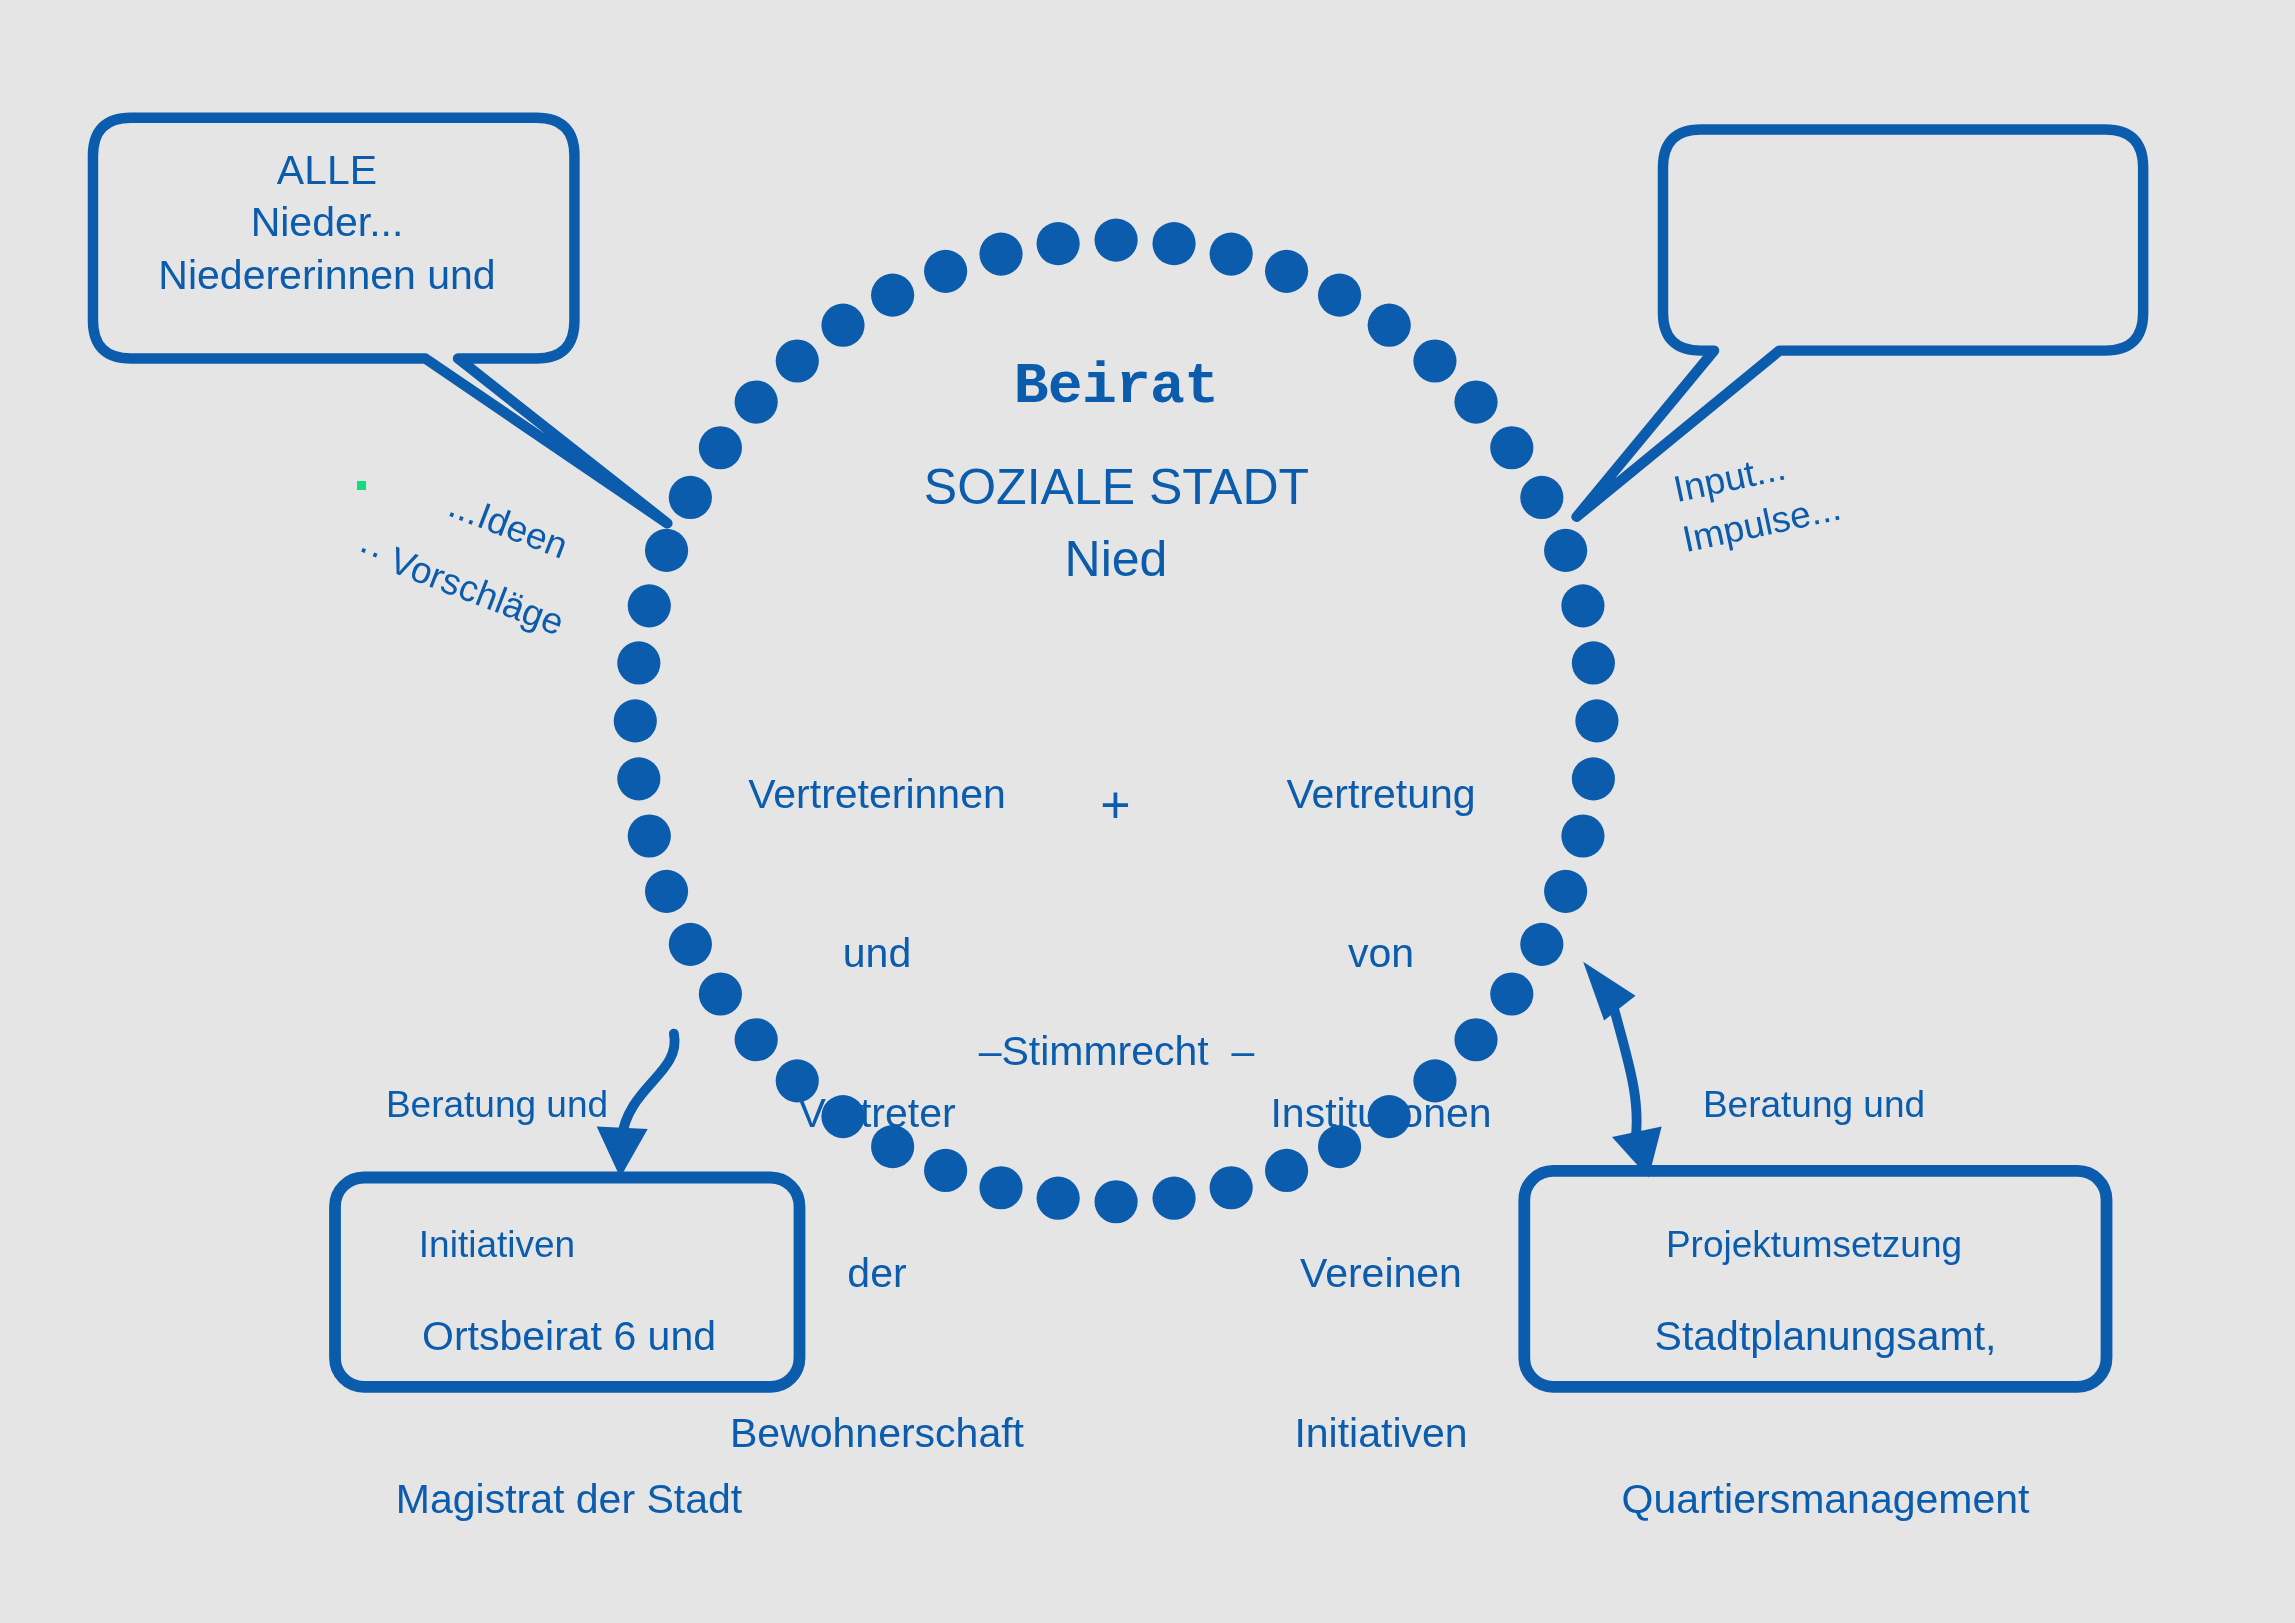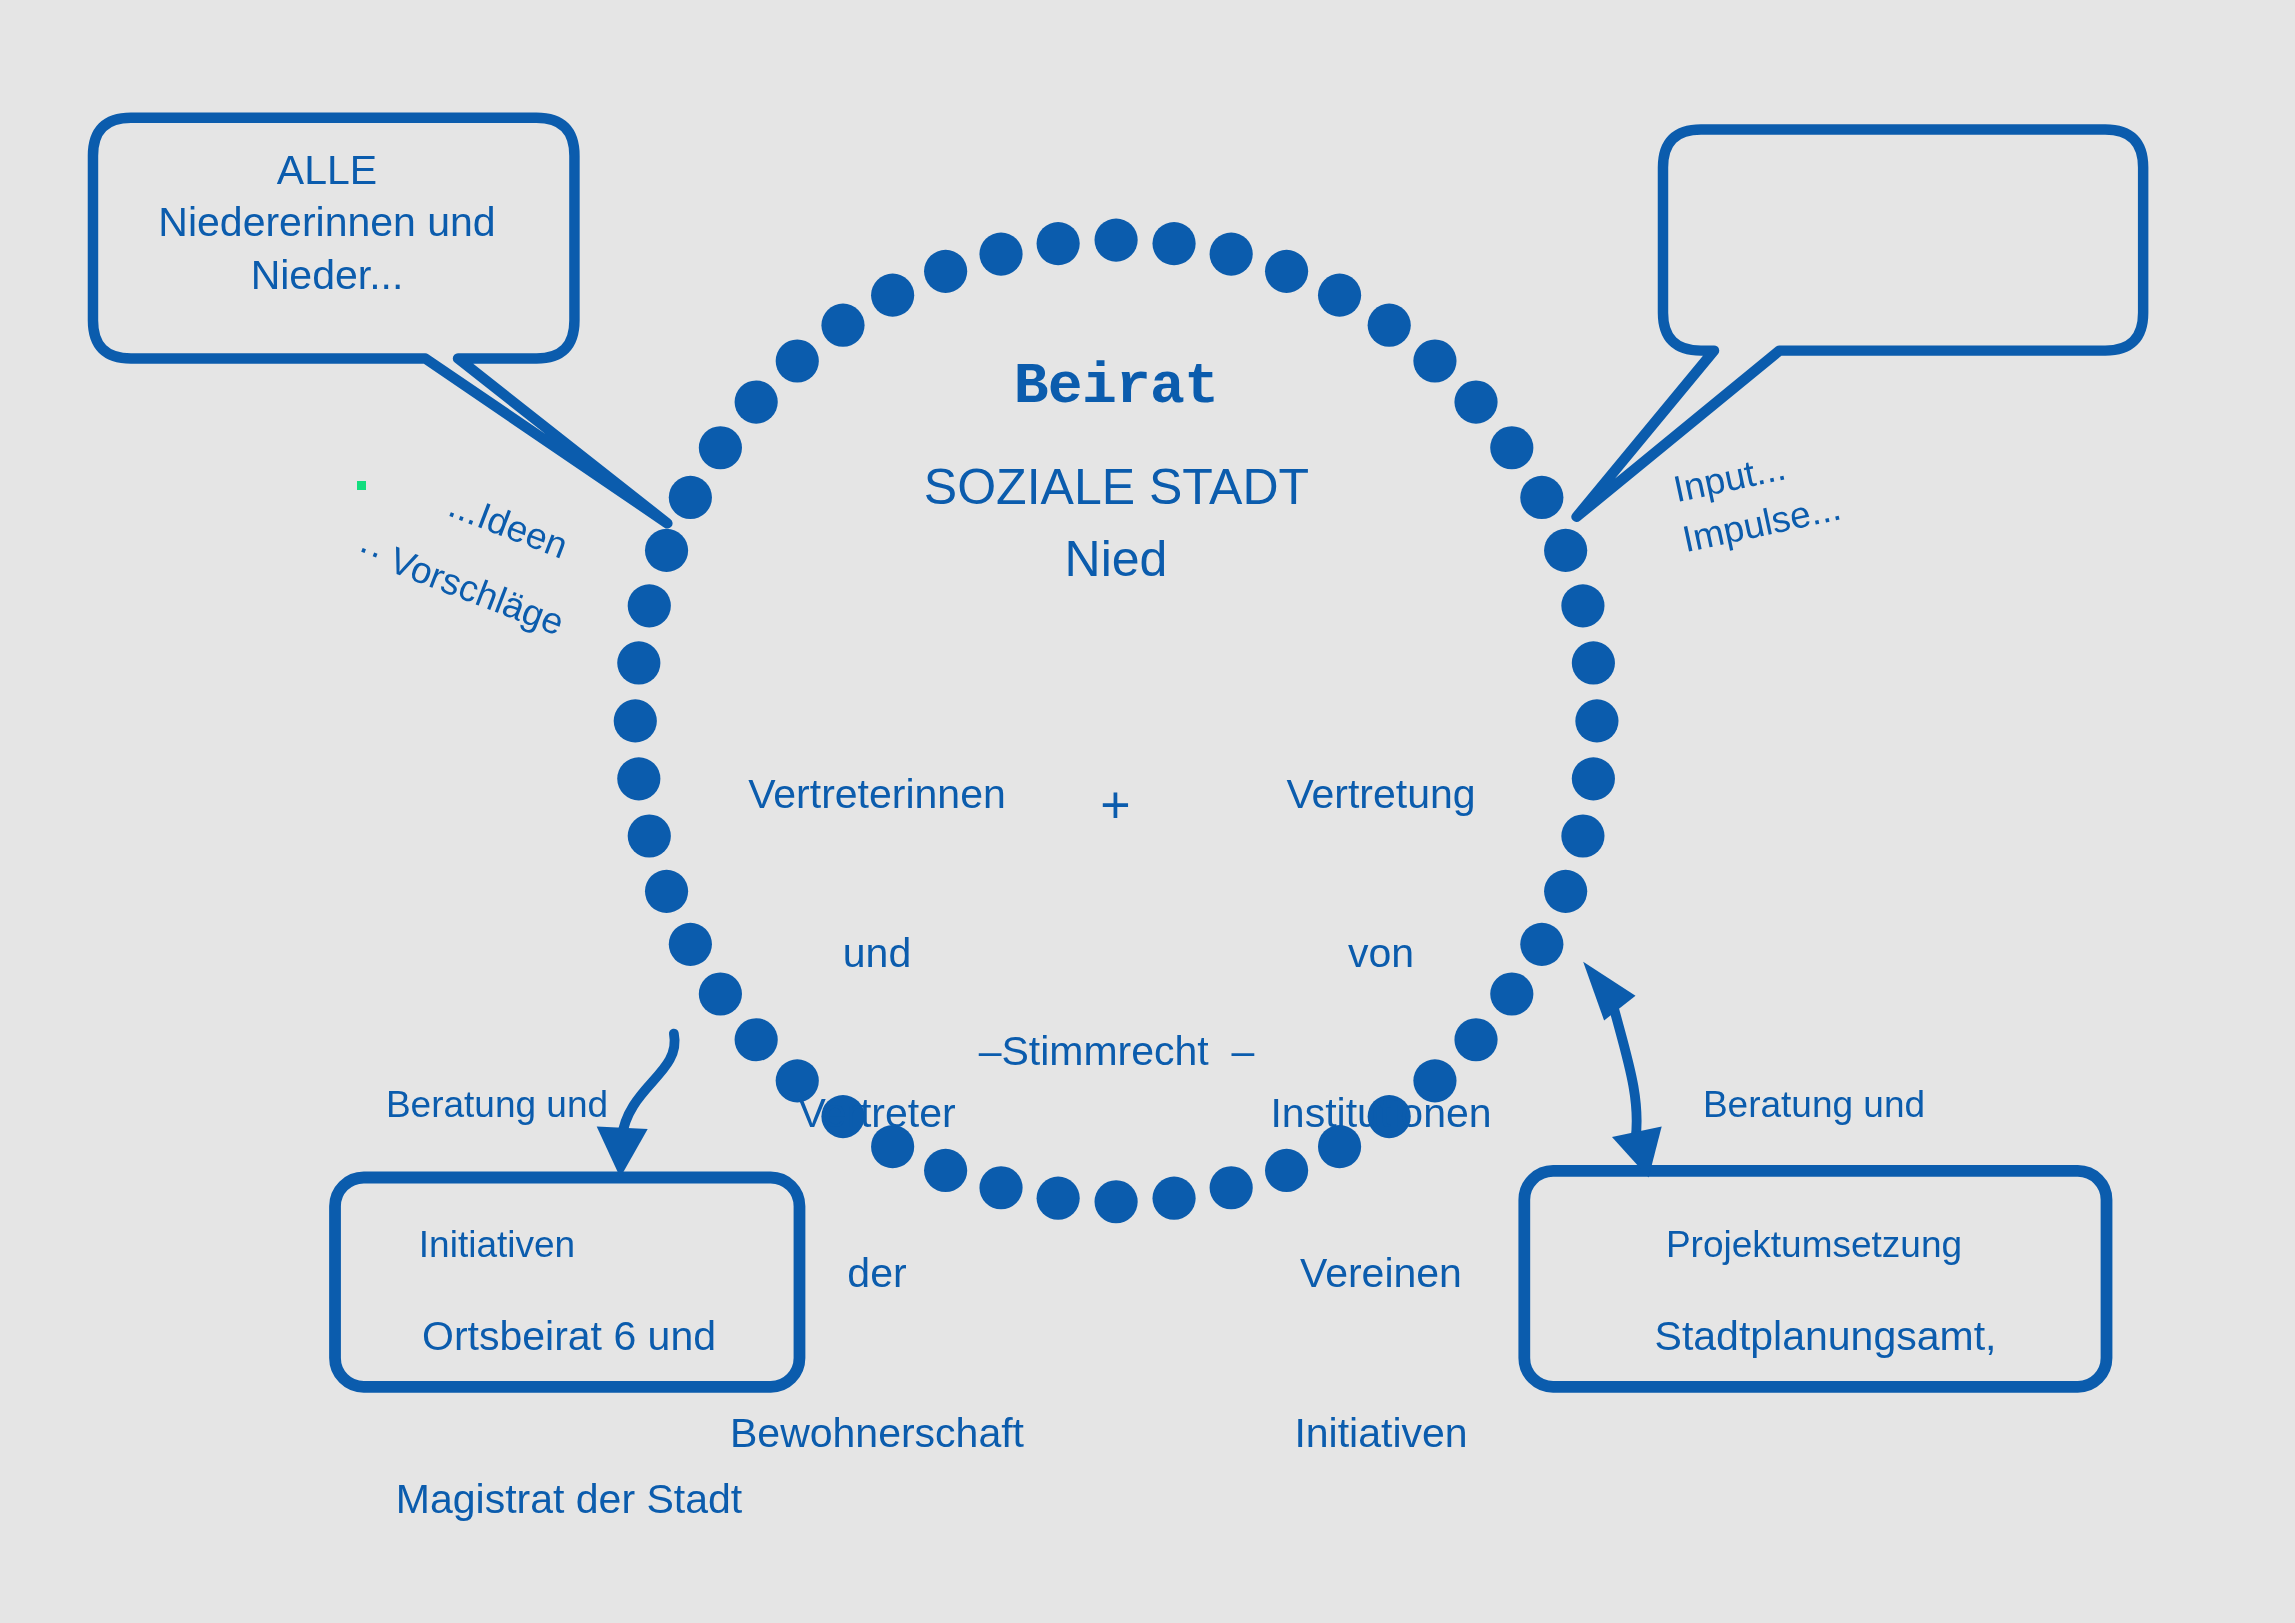--- a/index.html
+++ b/index.html
@@ -218,22 +218,22 @@
     <path d="M 1030 1580 C 1042 1640 960 1660 950 1740" fill="none" stroke="#0b5cad" stroke-width="15" stroke-linecap="round"></path>
     <polygon points="912,1722 990,1726 948,1800" fill="#0b5cad"></polygon>
 
     <path d="M 2468 1545 C 2488 1620 2508 1680 2500 1742" fill="none" stroke="#0b5cad" stroke-width="15" stroke-linecap="round"></path>
     <polygon points="2420,1470 2452,1560 2500,1522" fill="#0b5cad"></polygon>
     <polygon points="2464,1738 2540,1722 2520,1800" fill="#0b5cad"></polygon>
   </svg>
 
   <div class="bubble-text" id="bubble-left-text">
     <span class="line">ALLE</span>
+    <span class="line">Nieder...</span>
     <span class="line">Niedererinnen und</span>
-    <span class="line">Nieder...</span>
   </div>
 
 
   <div class="txt" id="title-main">Beirat</div>
   <div class="txt" id="title-sub">SOZIALE STADT</div>
   <div class="txt" id="title-sub2">Nied</div>
 
   <div class="txt" id="col-left">
     <span class="line">Vertreterinnen</span>
     <span class="line">und</span>
@@ -272,17 +272,18 @@
   </div>
 
   <div class="txt" id="box-left-text">
     <span class="line">Ortsbeirat 6 und</span>
     <span class="line">Magistrat der Stadt</span>
     
   </div>
 
   <div class="txt" id="box-right-text">
     <span class="line">Stadtplanungsamt,</span>
+    <span class="line">Quartiersmanagement</span>
     
   </div>
 
 </div>
 
 
 </body></html>

